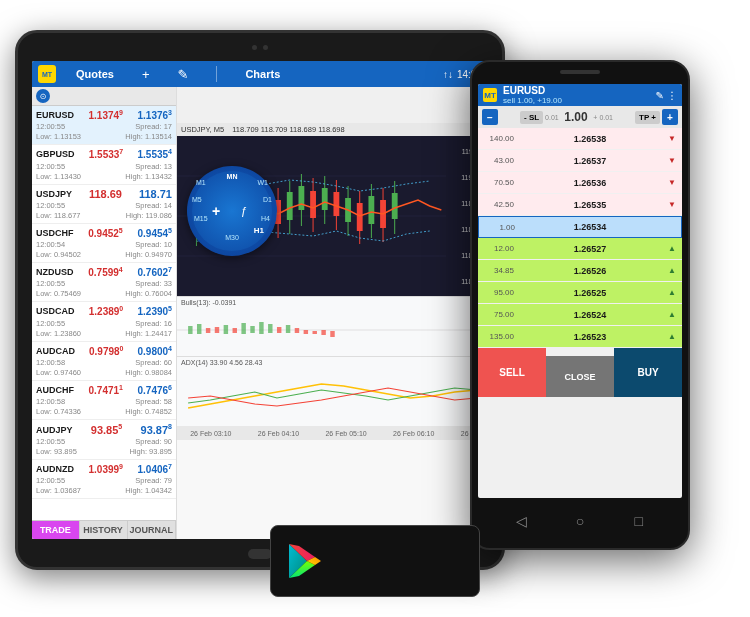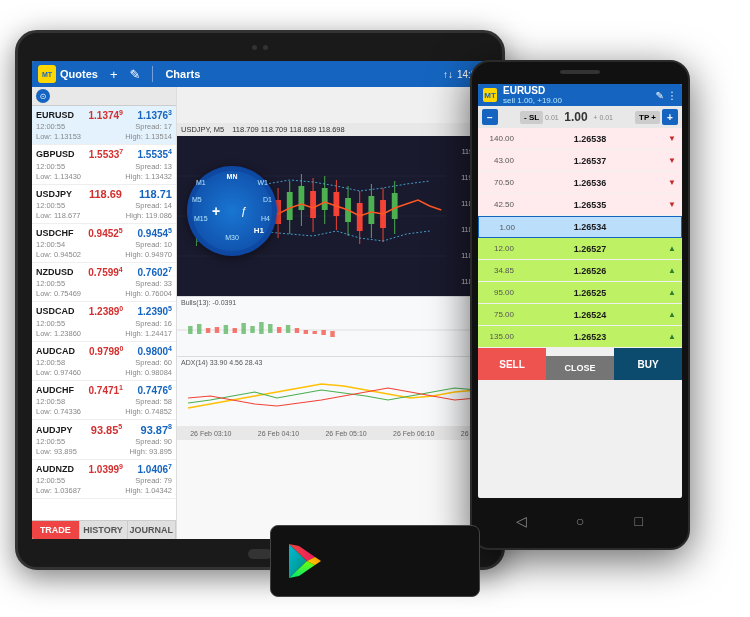--- a/index.html
+++ b/index.html
@@ -51,21 +51,21 @@
       height: 26px;
       display: flex;
       align-items: center;
       padding: 0 6px;
       justify-content: space-between;
     }
 
     .tablet-topbar-left {
       display: flex;
       align-items: center;
-      gap: 4px;
+      gap: 20px;
     }
 
     .app-icon {
       width: 18px;
       height: 18px;
       background: #ffd700;
       border-radius: 3px;
       display: flex;
       align-items: center;
       justify-content: center;
@@ -192,21 +192,21 @@
       flex: 1;
       text-align: center;
       padding: 4px 2px;
       font-size: 9px;
       font-weight: bold;
       color: #555;
       border-right: 1px solid #ccc;
     }
 
     .footer-tab.active {
-      background: #ef4444;
+      background: #d946ef;
       color: white;
     }
 
     
     .charts-panel {
       flex: 1;
       background: #1a1a2e;
       position: relative;
       overflow: hidden;
       margin-top: 36px;
@@ -417,21 +417,21 @@
       text-align: center;
       font-size: 8px;
     }
 
     .ob-arrow.up { color: #2e7d32; }
     .ob-arrow.down { color: #c62828; }
 
     
     .trade-buttons {
       display: flex;
-      height: 32px;
+      height: 49px;
     }
 
     .sell-btn {
       flex: 1;
       background: #ef5350;
       color: white;
       font-size: 10px;
       font-weight: bold;
       display: flex;
       align-items: center;

